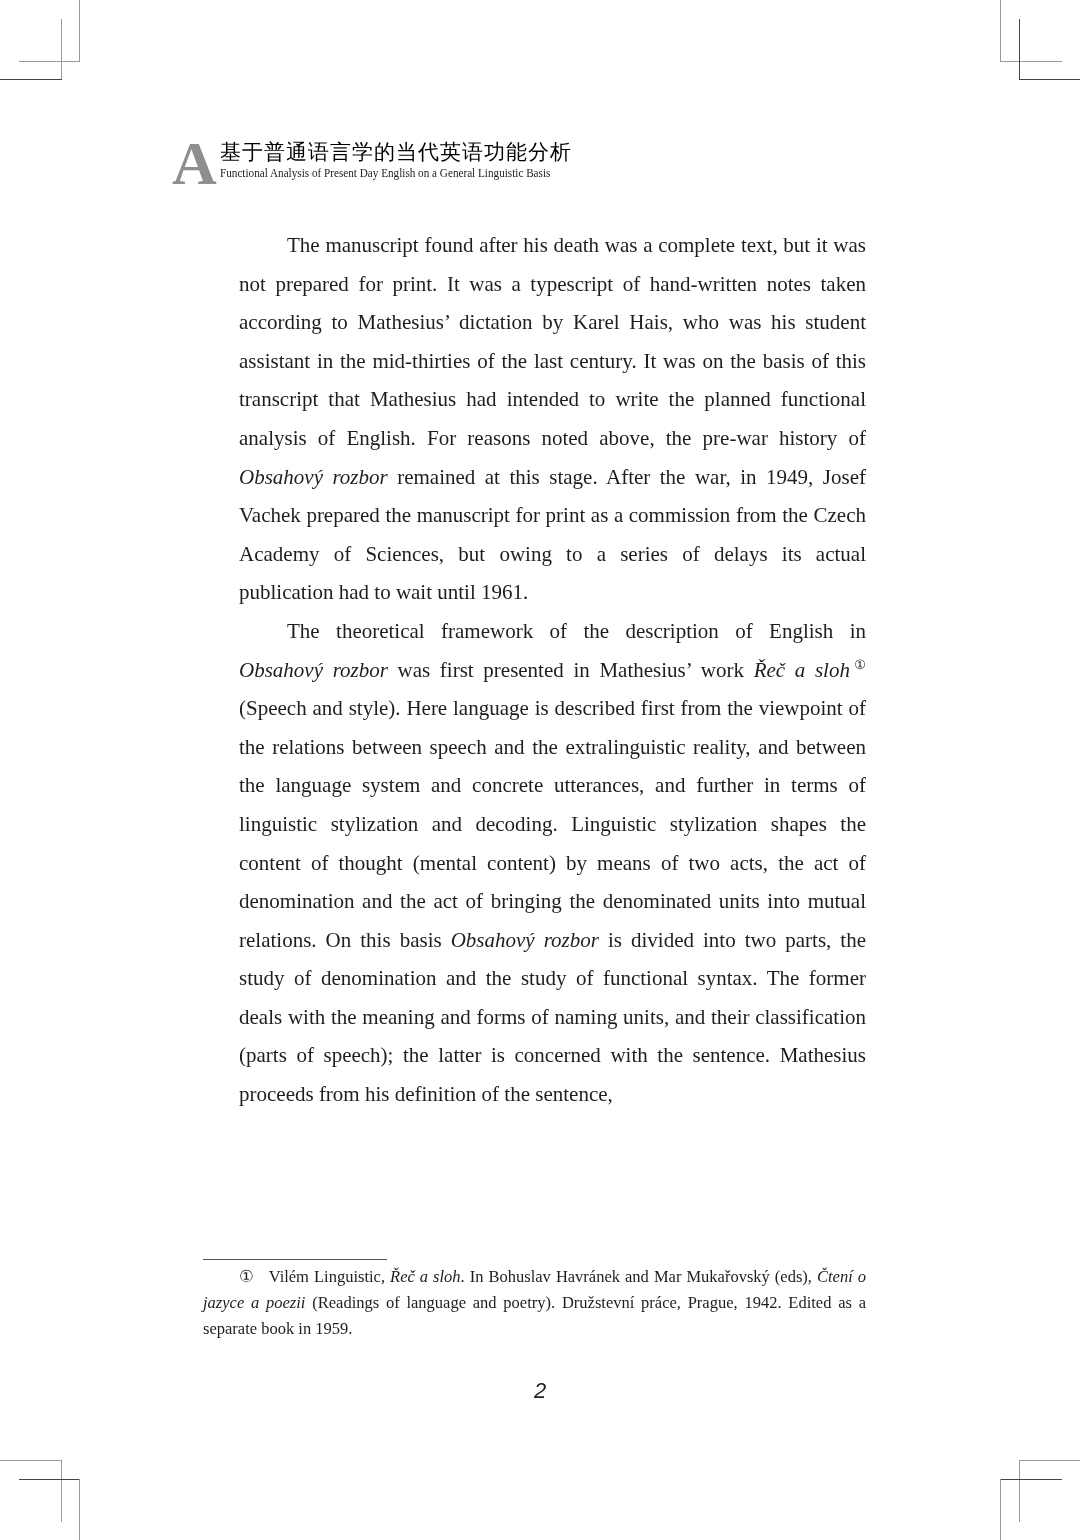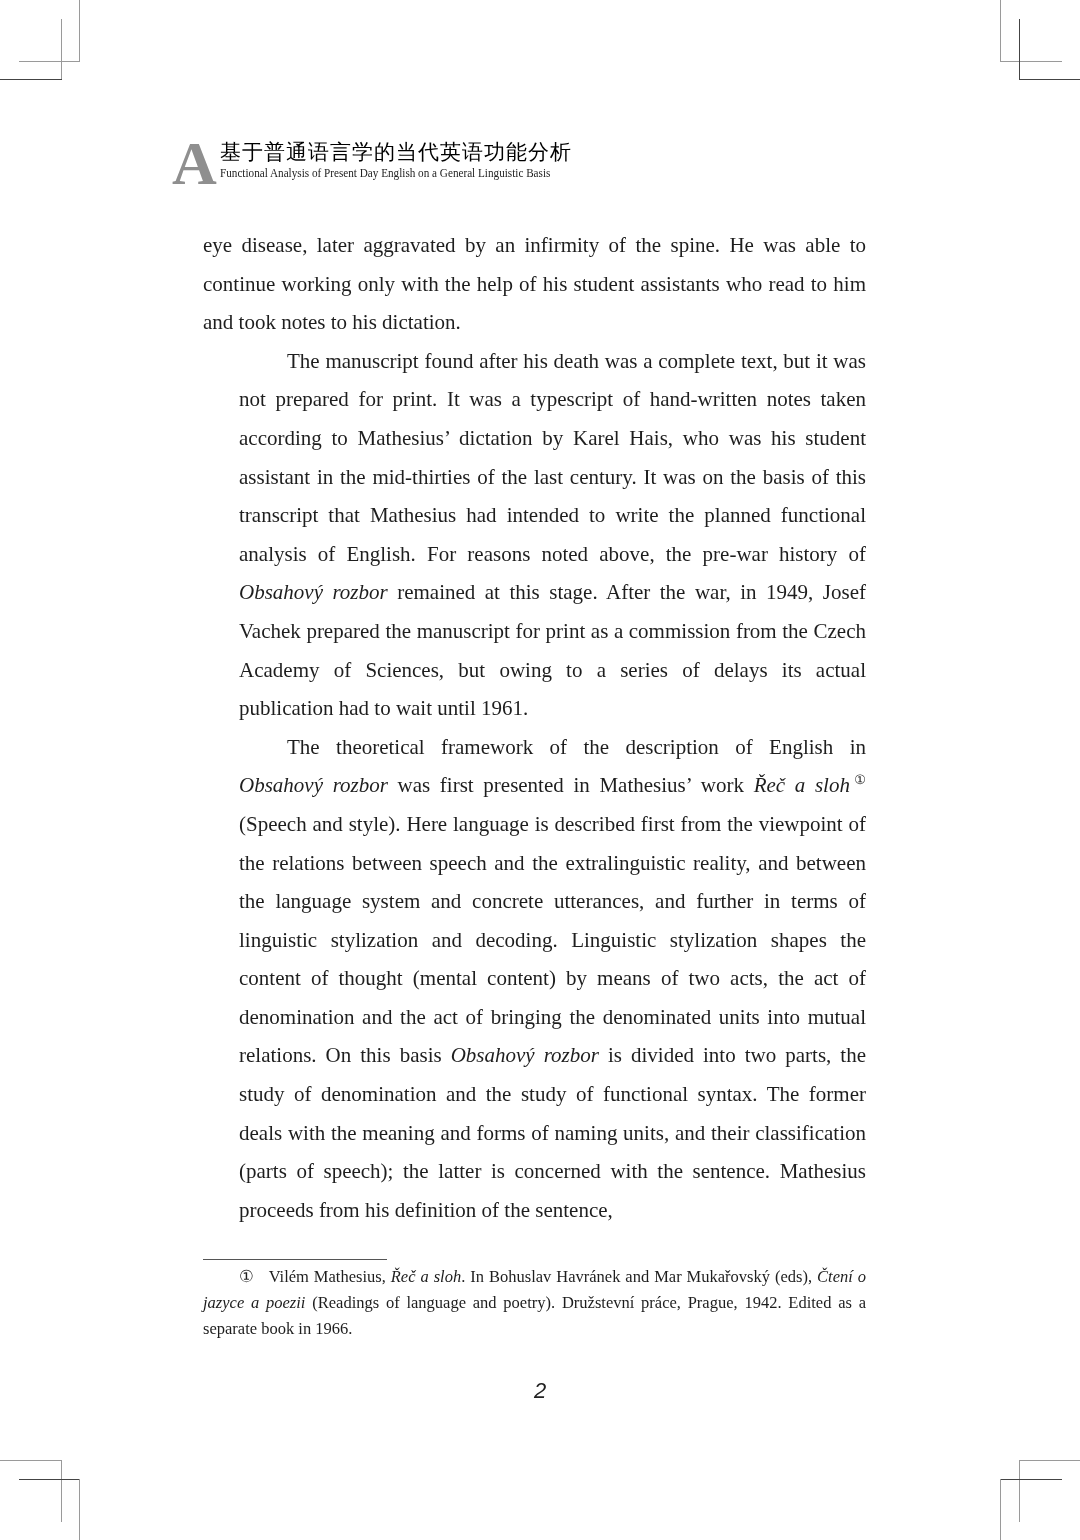--- a/index.html
+++ b/index.html
@@ -66,23 +66,22 @@
 <div class="crop dark" style="left:1000px;top:1479px;width:62px;height:1px;"></div>
 <div class="crop" style="left:1000px;top:1479px;width:1px;height:61px;"></div>
 
 <div class="header">
   <span class="big-a">A</span>
   <span class="cn">基于普通语言学的当代英语功能分析</span>
   <span class="en">Functional Analysis of Present Day English on a General Linguistic Basis</span>
 </div>
 
 <div class="text">
-  <p>eye disease, later aggravated by an infirmity of the spine. He was able to continue working only with the help of his student assistants who read to him and took notes to his dictation.</p>
   <p class="indent"><span>The manuscript found after his death was a complete text, but it was not prepared for print. It was a typescript of hand-written notes taken according to Mathesius’ dictation by Karel Hais, who was his student assistant in the mid-thirties of the last century. It was on the basis of this transcript that Mathesius had intended to write the planned functional analysis of English. For reasons noted above,  the pre-war history of </span><i>Obsahový rozbor</i><span> remained at this stage. After the war, in 1949, Josef Vachek prepared the manuscript for print as a commission from the Czech Academy of Sciences, but owing to a series of delays its actual  publication  had to wait until 1961.</span></p>
   <p class="indent"><span>The theoretical framework of the description of English in </span><i>Obsahový rozbor</i><span> was first presented in Mathesius’ work </span><i>Řeč a sloh</i><span class="fnref">①</span><span> (Speech and style). Here language is described first from the viewpoint of the relations between speech and the extralinguistic reality, and between the language system and concrete utterances, and further in terms of linguistic stylization and decoding. Linguistic stylization shapes the content of thought (mental content) by means of two acts, the act of denomination and the act of bringing the denominated units into mutual relations. On this basis </span><i>Obsahový rozbor</i><span> is divided into two parts, the study of denomination and the study of  functional syntax. The former deals with the meaning and forms of naming units, and their classification (parts of speech); the latter is concerned with the sentence. Mathesius proceeds from his definition of the sentence,</span></p>
 </div>
 
 <div class="fn-rule"></div>
 <div class="footnote">
-  <p><span class="marker">①</span><span>Vilém Mathesius, </span><i>Řeč a sloh</i><span>. In Bohuslav Havránek and Mar Mukařovský (eds), </span><i>Čtení o jazyce a poezii</i><span> (Readings of language and poetry). Družstevní práce, Prague, 1942. Edited as a separate book in 1966.</span></p>
+  <p><span class="marker">①</span><span>Vilém Linguistic, </span><i>Řeč a sloh</i><span>. In Bohuslav Havránek and Mar Mukařovský (eds), </span><i>Čtení o jazyce a poezii</i><span> (Readings of language and poetry). Družstevní práce, Prague, 1942. Edited as a separate book in 1959.</span></p>
 </div>
 
 <div class="page-num">2</div>
 
 </body></html>

